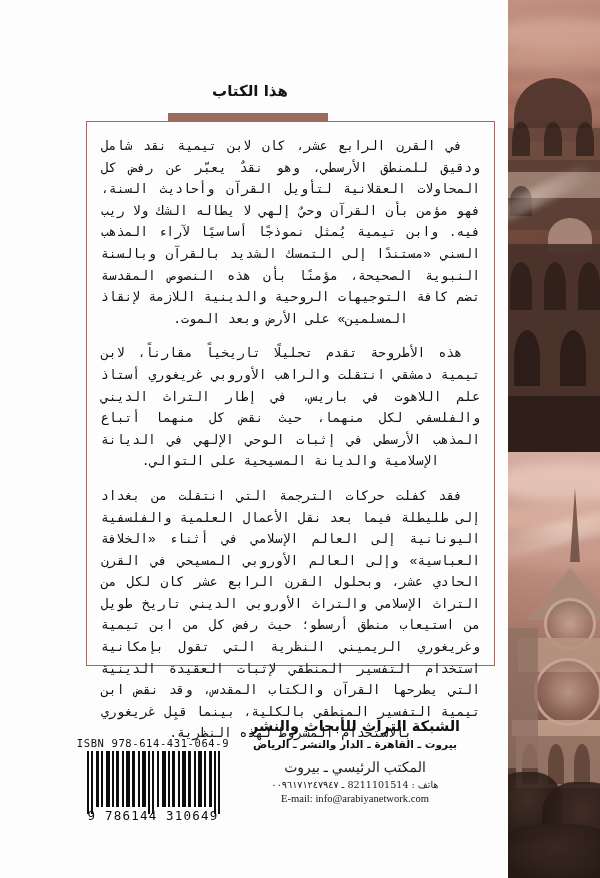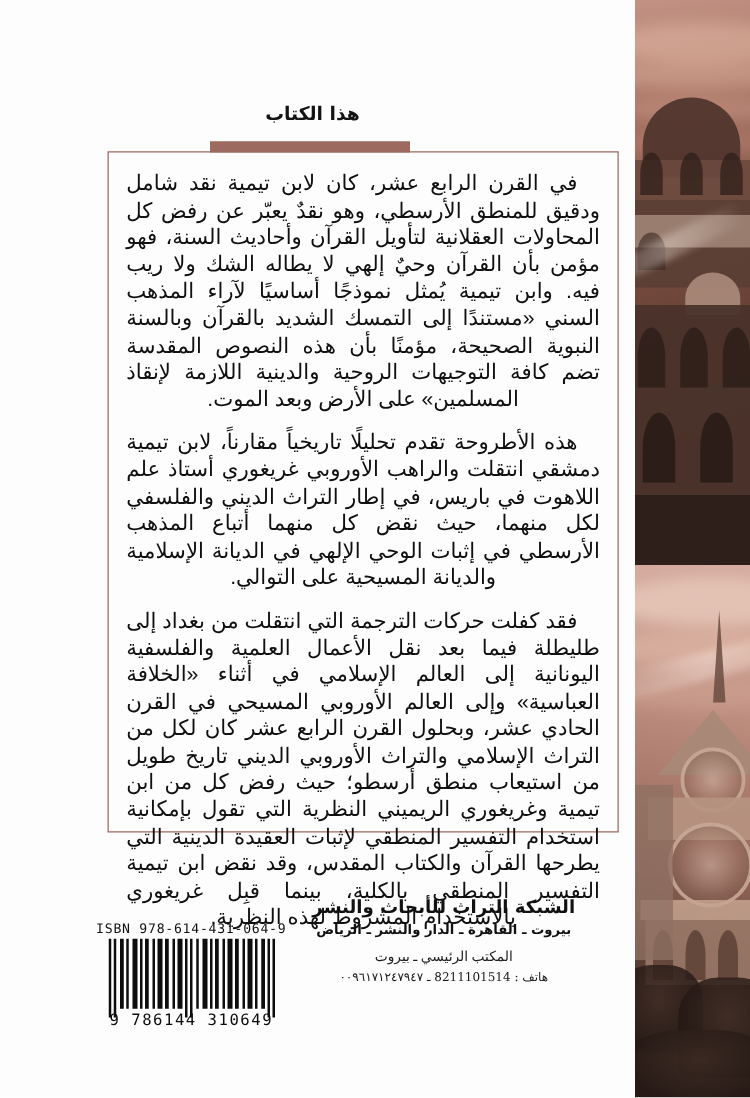--- a/index.html
+++ b/index.html
@@ -161,22 +161,22 @@
     box-sizing: border-box;
     background: transparent;
   }
 
   .blurb-inner {
     position: absolute;
     top: 136px;
     left: 101px;
     width: 379px;
     color: #101010;
-    font-family: Liberation Sans, sans-serif;
-    font-size: 17px;
+    font-family: Liberation Mono, monospace;
+    font-size: 13px;
     line-height: 21.6px;
     text-align: justify;
     text-align-last: center;
     direction: rtl;
   }
   .blurb-inner p {
     margin: 0 0 13px 0;
     text-indent: 18px;
   }
   .blurb-inner p:last-child { margin-bottom: 4px; }
@@ -246,22 +246,22 @@
     letter-spacing: .2px;
     margin-bottom: 4px;
   }
   .pub-cities {
     font-family: "DejaVu Sans", "Liberation Sans", sans-serif;
     font-weight: bold;
     font-size: 10.6px;
     margin-bottom: 9px;
   }
   .pub-office {
-    font-family: Liberation Serif, serif;
-    font-size: 11px;
+    font-family: Liberation Sans, sans-serif;
+    font-size: 14px;
     margin-bottom: 4px;
     color: #1b1b1b;
   }
   .pub-phone {
     font-family: "DejaVu Serif", "Liberation Serif", serif;
     font-size: 9.6px;
     margin-bottom: 3px;
     color: #1b1b1b;
   }
   .pub-email {
@@ -399,16 +399,17 @@
           <i class="tall" style="width:2px"></i>
       </div>
       <div class="barcode-digits">9  786144  310649</div>
     </div>
 
     <div class="publisher">
       <div class="pub-name">الشبكة التراث للأبحاث والنشر</div>
       <div class="pub-cities">بيروت ـ القاهرة ـ الدار والنشر ـ الرياض</div>
       <div class="pub-office">المكتب الرئيسي ـ بيروت</div>
       <div class="pub-phone">هاتف : 8211101514 ـ ٠٠٩٦١٧١٢٤٧٩٤٧</div>
+      <div class="pub-email">E-mail: info@arabiyanetwork.com</div>
     </div>
 
   </div>
 </div>
 
 </body></html>

